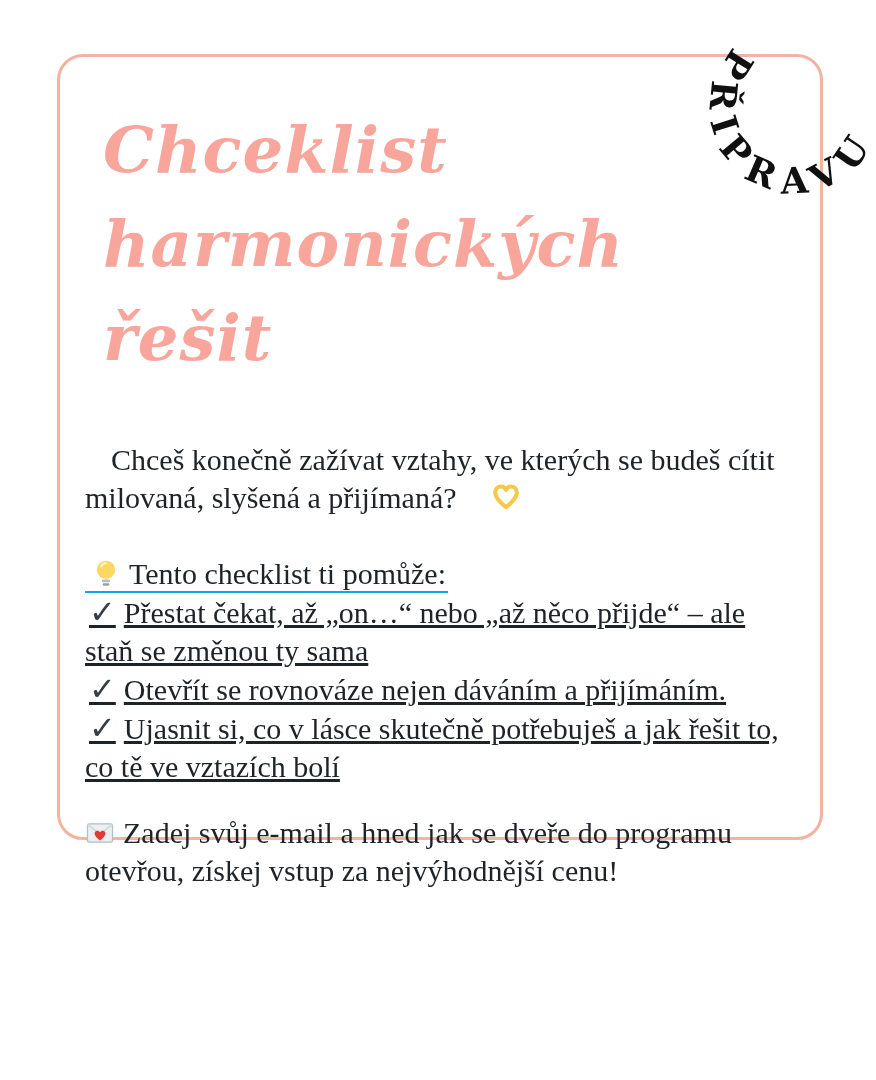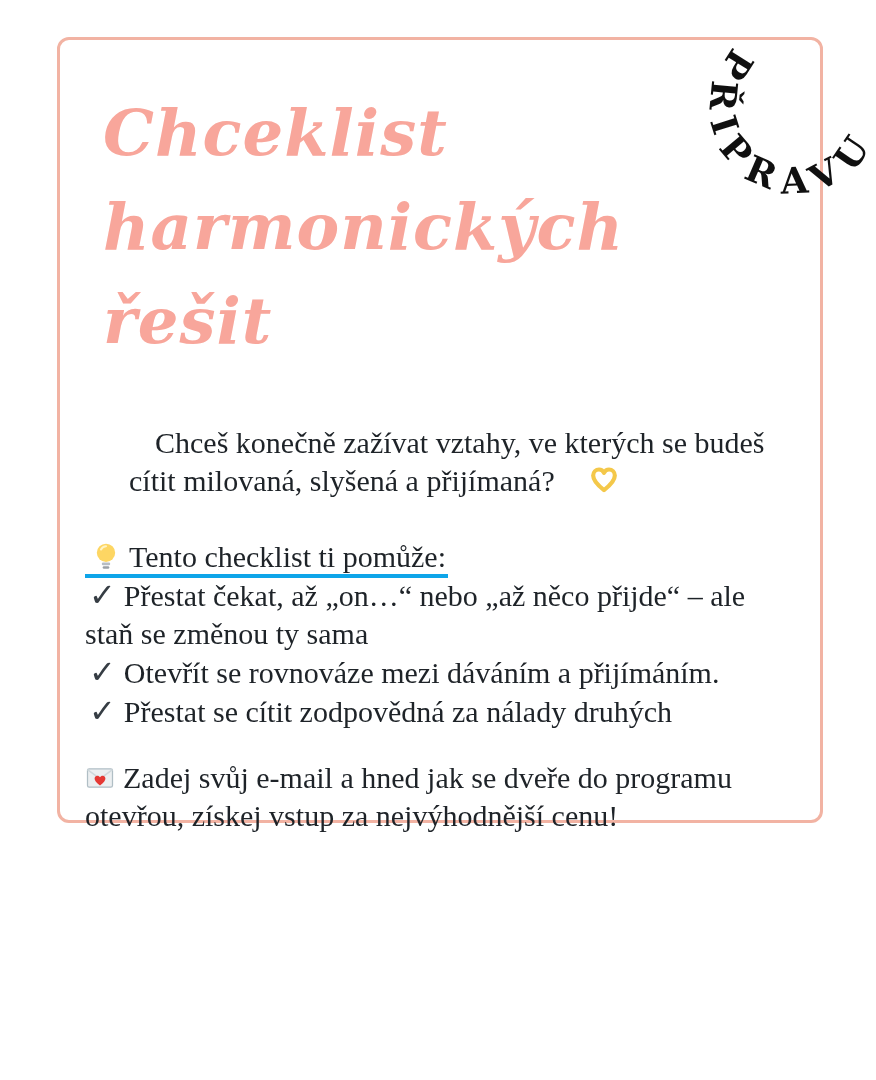--- a/index.html
+++ b/index.html
@@ -5,52 +5,52 @@
   html, body { margin: 0; padding: 0; }
   body {
     width: 876px; height: 1080px;
     position: relative;
     background: #ffffff;
     overflow: hidden;
     font-family: "Liberation Serif", serif;
   }
   .card {
     position: absolute;
-    left: 57px; top: 37px;
+    left: 57px; top: 54px;
     width: 766px; height: 786px;
     box-sizing: border-box;
     background: #ffffff;
     border: 3px solid #F2B3A3;
-    border-radius: 12px;
+    border-radius: 26px;
   }
   .card-content {
     padding: 40px 25px 0 25px;
     font-size: 30px;
     line-height: 38px;
     color: #1E2328;
   }
   .title {
     margin: 6px 0 56px 18px;
     font-family: "DejaVu Serif", cursive;
     font-style: italic;
     font-weight: bold;
     color: #F8A69B;
     font-size: 64px;
     line-height: 94px;
     letter-spacing: 1px;
   }
   .title .tline { display: block; }
   p { margin: 0 0 38px 0; }
-  .intro { text-indent: 26px; margin-left: 44px; }
+  .intro { text-indent: 26px; }
   .underline-wrap {
-    border-bottom: 4px solid #0ea5e9;
+    border-bottom: 2px solid #0ea5e9;
     padding: 0 2px 1px 6px;
     margin-top: 28px;
   }
-  ul.checklist { list-style: none; margin: 0; padding: 0; }
+  ul.checklist { list-style: none; margin: 0; padding: 0; text-decoration: underline; }
   ul.checklist li { margin: 0; }
   .check {
     font-family: "DejaVu Sans", sans-serif;
     font-weight: bold;
     color: #363D44;
     font-size: 32px;
     margin: 0 8px 0 4px;
   }
   .cta { margin-top: 28px; }
   .emoji {
@@ -93,22 +93,22 @@
       <span class="underline-wrap"><span class="emoji lead"><svg viewBox="0 0 36 36" width="30" height="30">
               <circle cx="18" cy="13" r="11" fill="#FDD663"></circle>
               <path d="M12 9 q2 -4 6 -4" fill="none" stroke="#FFF3C4" stroke-width="2.5" stroke-linecap="round"></path>
               <rect x="13" y="24.5" width="10" height="3.5" rx="1.5" fill="#B7BDC4"></rect>
               <rect x="14" y="29" width="8" height="3" rx="1.5" fill="#9AA0A6"></rect>
             </svg></span><span>Tento checklist ti pomůže:</span></span>
     </div>
 
     <ul class="checklist">
       <li><span class="check">✓</span><span>Přestat čekat, až „on…“ nebo „až něco přijde“ – ale staň se změnou ty sama</span></li>
-      <li><span class="check">✓</span><span>Otevřít se rovnováze mezi dáváním a přijímáním.</span></li>
-      <li><span class="check">✓</span><span>Přestat se cítit zodpovědná za nálady druhých</span></li>
+      <li><span class="check">✓</span><span>Otevřít se rovnováze nejen dáváním a přijímáním.</span></li>
+      <li><span class="check">✓</span><span>Ujasnit si, co v lásce skutečně potřebuješ a jak řešit to, co tě ve vztazích bolí</span></li>
     </ul>
 
     <p class="cta"><span class="emoji lead"><svg viewBox="0 0 36 36" width="30" height="30">
             <rect x="3" y="7" width="30" height="22" rx="2" fill="#ECEFF1" stroke="#B0BEC5" stroke-width="1.5"></rect>
             <path d="M3 8 L18 19 L33 8" fill="none" stroke="#CFD8DC" stroke-width="2"></path>
             <path d="M18 27 C13.5 23.5 11.5 21 11.5 18.6 C11.5 16.5 13.1 15.2 14.8 15.2 C16.2 15.2 17.4 16 18 17 C18.6 16 19.8 15.2 21.2 15.2 C22.9 15.2 24.5 16.5 24.5 18.6 C24.5 21 22.5 23.5 18 27 Z" fill="#E53935"></path>
           </svg></span><span>Zadej svůj e-mail a hned jak se dveře do programu otevřou, získej vstup za nejvýhodnější cenu!</span></p>
 
   </div>
 </div>

